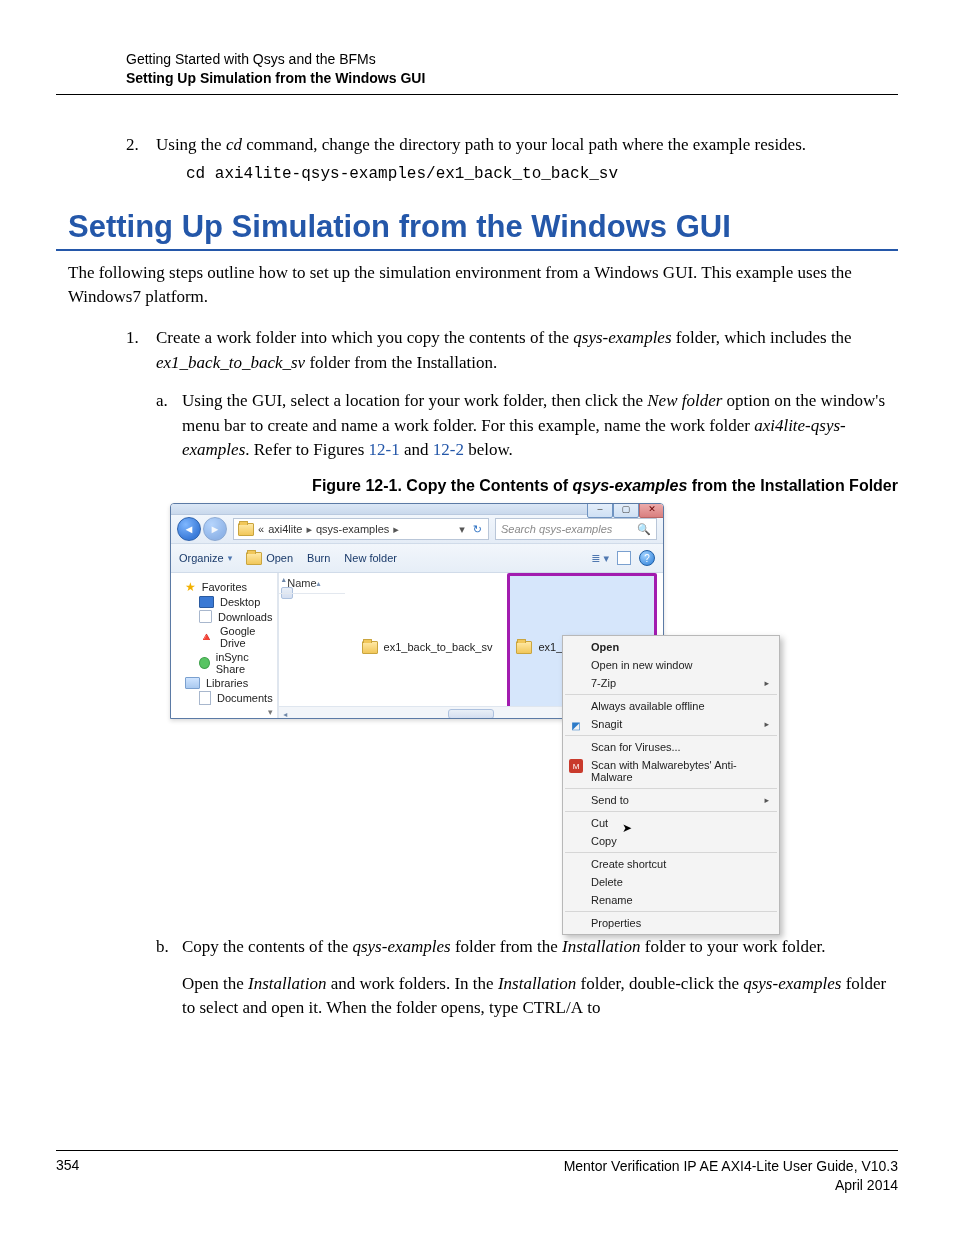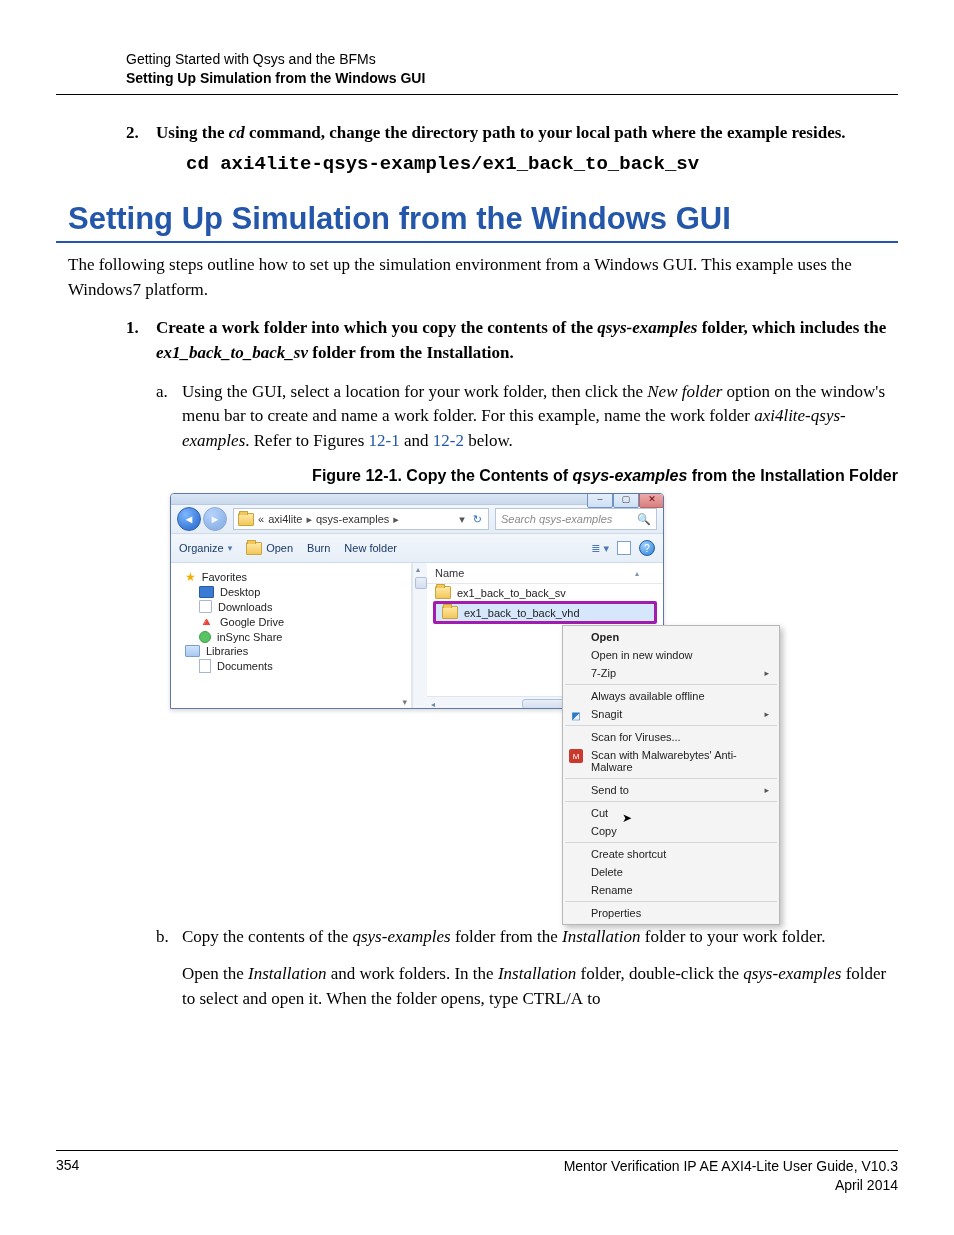--- a/index.html
+++ b/index.html
@@ -30,33 +30,32 @@
   .content { padding-top: 22px; }
   ol.numbers {
     list-style: none;
     counter-reset: step 1;
     padding-left: 70px;
     margin: 0 0 10px 0;
   }
   ol.numbers > li {
     position: relative;
     padding-left: 30px;
-    margin: 4px 0 14px 0;
+    margin: 16px 0 14px 0;
     line-height: 1.45;
-    font-weight: bold;
   }
   ol.numbers > li::before {
     content: attr(data-num) ".";
     position: absolute;
     left: 0;
     top: 0;
   }
   .codeblock {
     font-family: "Courier New", Courier, monospace;
-    font-size: 19px;
+    font-size: 16px;
     margin: 6px 0 8px 0;
     padding-left: 30px;
   }
   h1.section {
     font-family: Arial, Helvetica, sans-serif;
     color: #2457a9;
     font-size: 31px;
     font-weight: bold;
     margin: 22px 0 10px 0;
     padding-left: 0;
@@ -222,21 +221,21 @@
   .lib-ic { width:13px;height:10px;background:linear-gradient(#cfe4ff,#a9c9ef);border:1px solid #7aa0cf;border-radius:1px; }
   .doc-ic { width:10px;height:12px;background:#fff;border:1px solid #a8b7cd;position:relative; }
   .nav-down { position:absolute; right:4px; bottom:4px; color:#777; font-size:9px; }
   .scroll-sliver {
     width:14px; border-left:1px solid #dfe6ef;
     background:#f2f5f9; position:relative;
   }
   .scroll-sliver .up { position:absolute; top:2px; left:3px; color:#6f88a9; font-size:8px; }
   .scroll-sliver .thumb { position:absolute; top:14px; left:2px; width:10px; height:10px;
     background:linear-gradient(#e9eff7,#d4def0);border:1px solid #adc1de;border-radius:2px;}
-  .filepane { flex:1; display:flex; flex-direction:column; position:relative; }
+  .filepane { flex:1; display:flex; position:relative;gap:9px; }
   .col-header {
     height:20px; border-bottom:1px solid #e3e8ef;
     display:flex; align-items:center; padding-left:8px;
     font-size:11px; color:#333;
   }
   .col-name { flex:1; }
   .col-sort { color:#7a93b5; font-size:8px; padding-right:24px; }
   .file-row { display:flex; align-items:center; gap:6px; padding:2px 0 2px 8px; font-size:11px; color:#222; }
   .file-row.sel { background:#d6e6fb; border:3px solid #a21caf; border-radius:2px; margin:0 6px; padding-left:6px; }
   .bottom-scroll {

